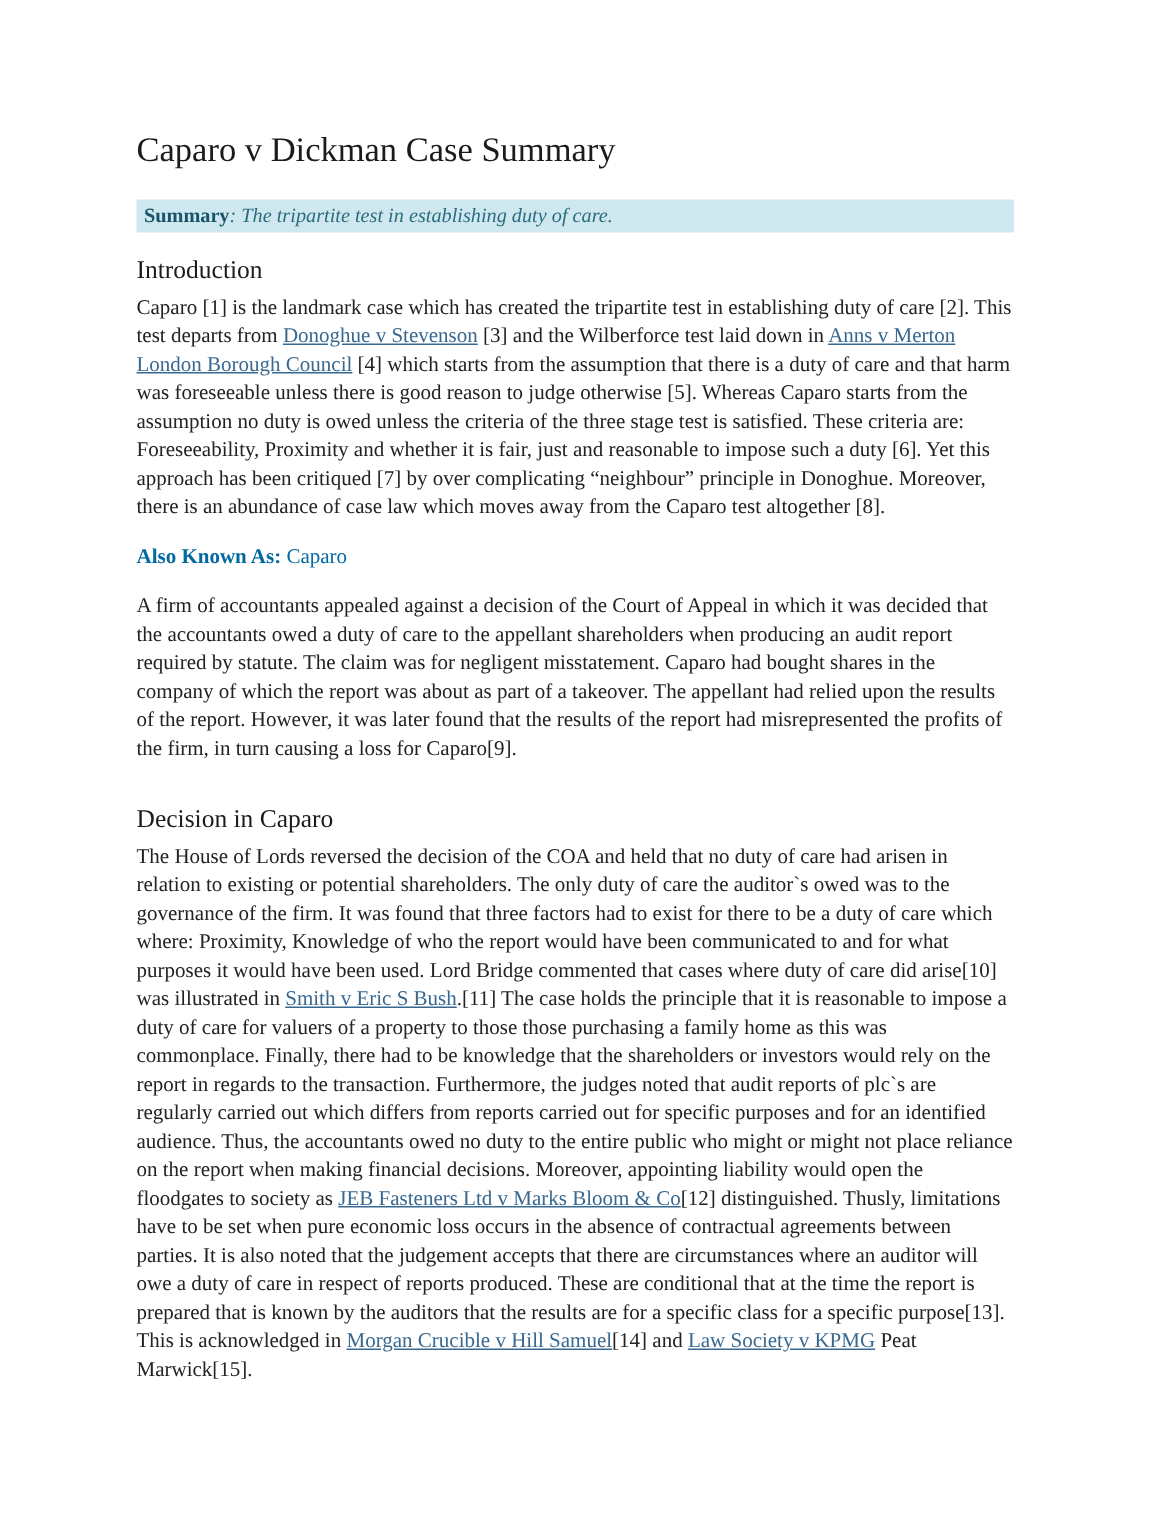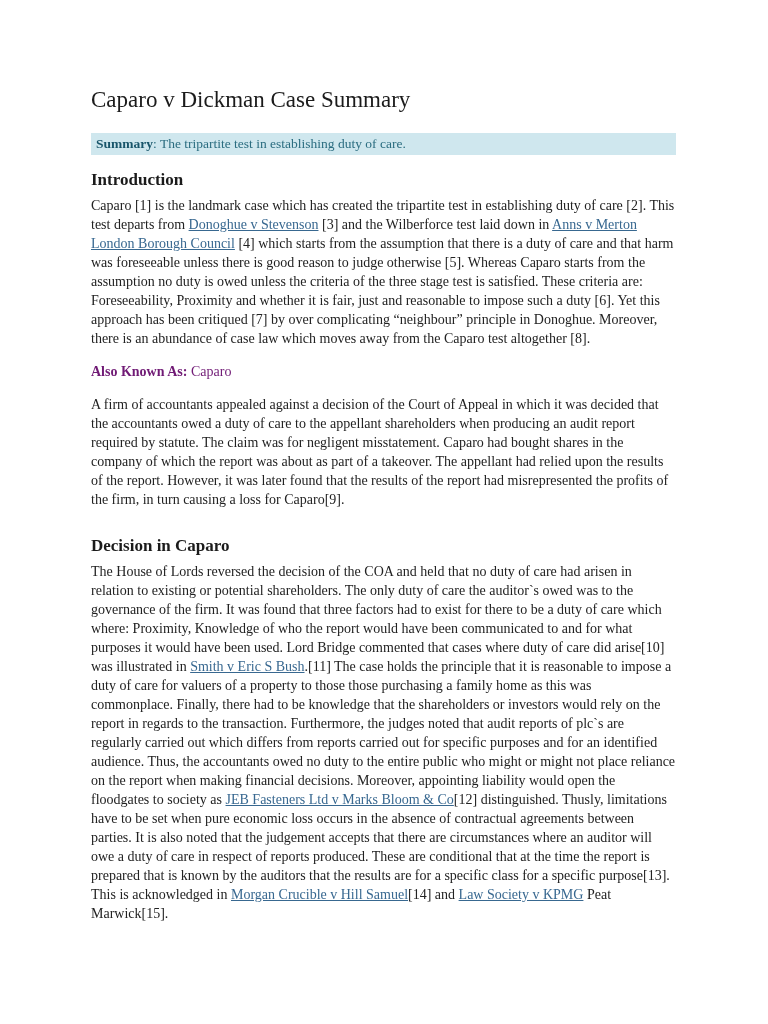--- a/index.html
+++ b/index.html
@@ -36,42 +36,43 @@
     line-height: 17px;
     margin: 0 0 0 0;
   }
   .summary-box .summary-label {
     font-weight: bold;
     color: var(--summary-label, #18556a);
     text-align: right;
   }
   .summary-box .summary-text {
     color: var(--summary-text, #2b6d80);
+    font-style: italic;
   }
   h2.section-heading {
     font-size: 17px;
-    font-weight: bold;
+    font-weight: normal;
     line-height: 21px;
     margin: 26px 0 6px 0;
     color: #1b1b1b;
   }
   h2.section-heading.first {
     margin-top: 14px;
   }
   p.body-par {
     font-size: 14px;
     line-height: 19px;
     margin: 0 0 14px 0;
     color: #222222;
   }
   p.aka-line {
     font-size: 14px;
     line-height: 19px;
     margin: 0 0 14px 0;
-    color: #701a75;
+    color: #0369a1;
   }
   p.aka-line .aka-label {
     font-weight: bold;
   }
   a.case-link {
     color: var(--link-color, #386890);
     text-decoration: underline;
     cursor: pointer;
   }
 </style>

